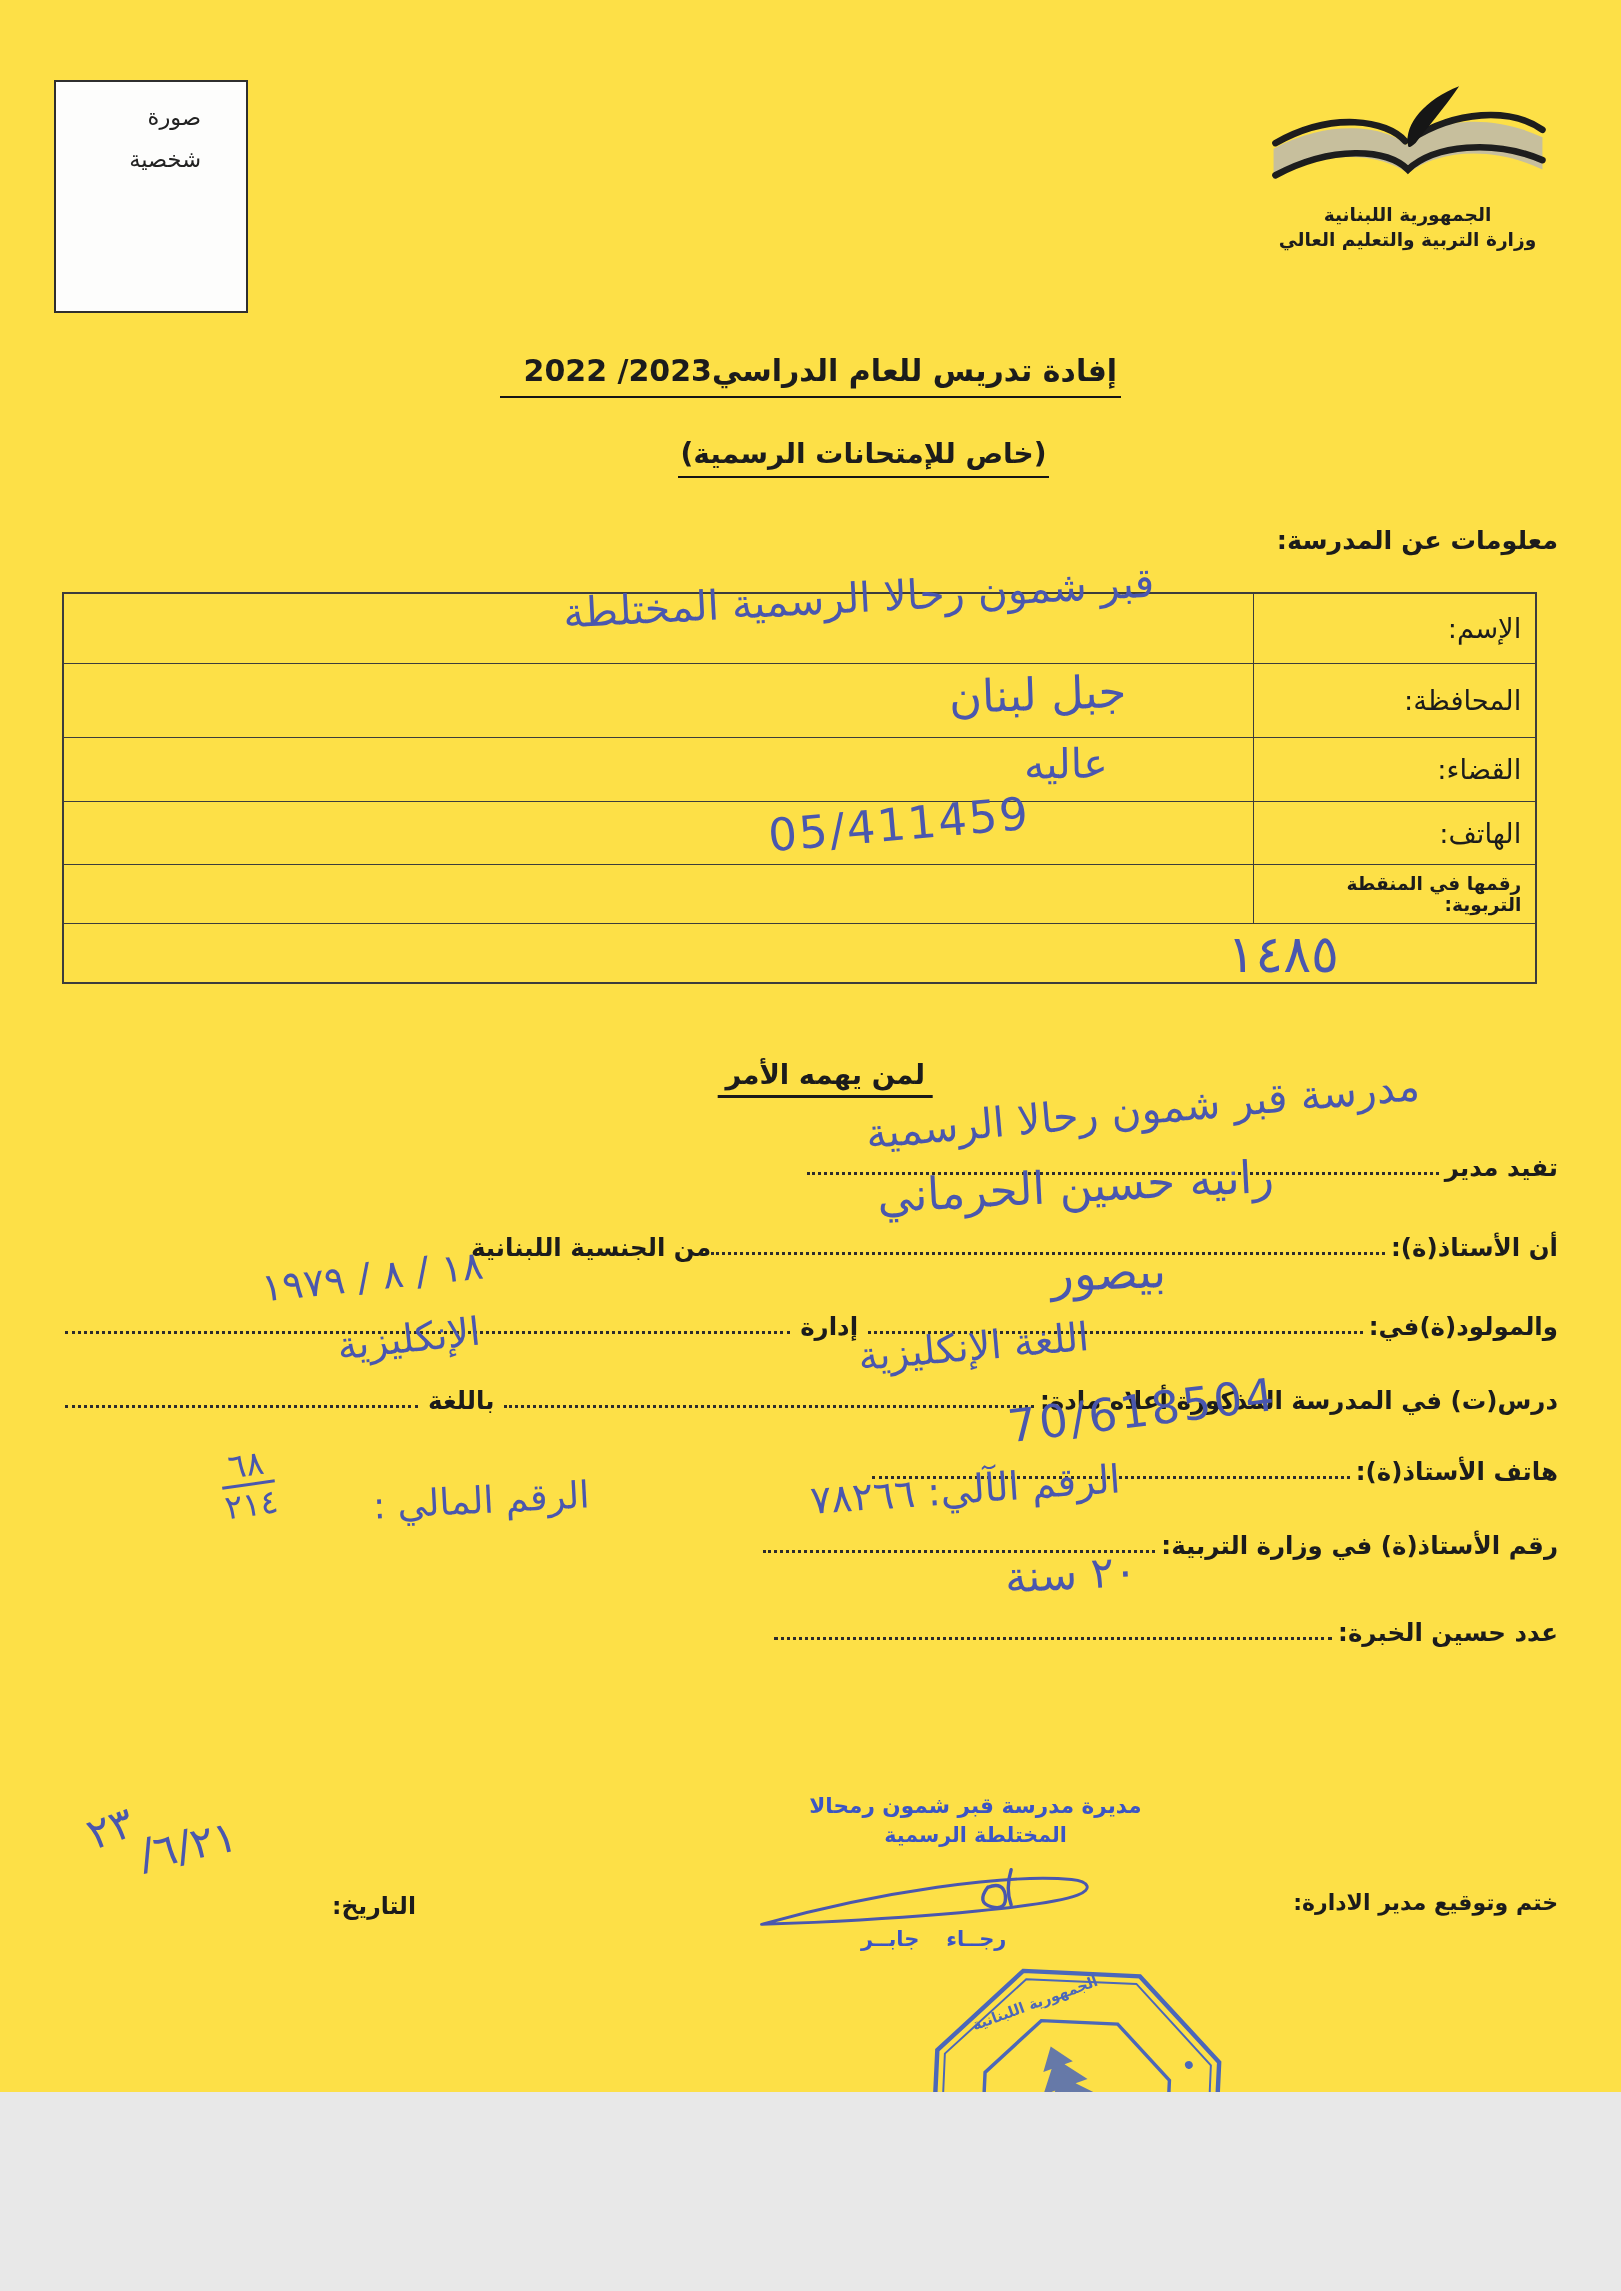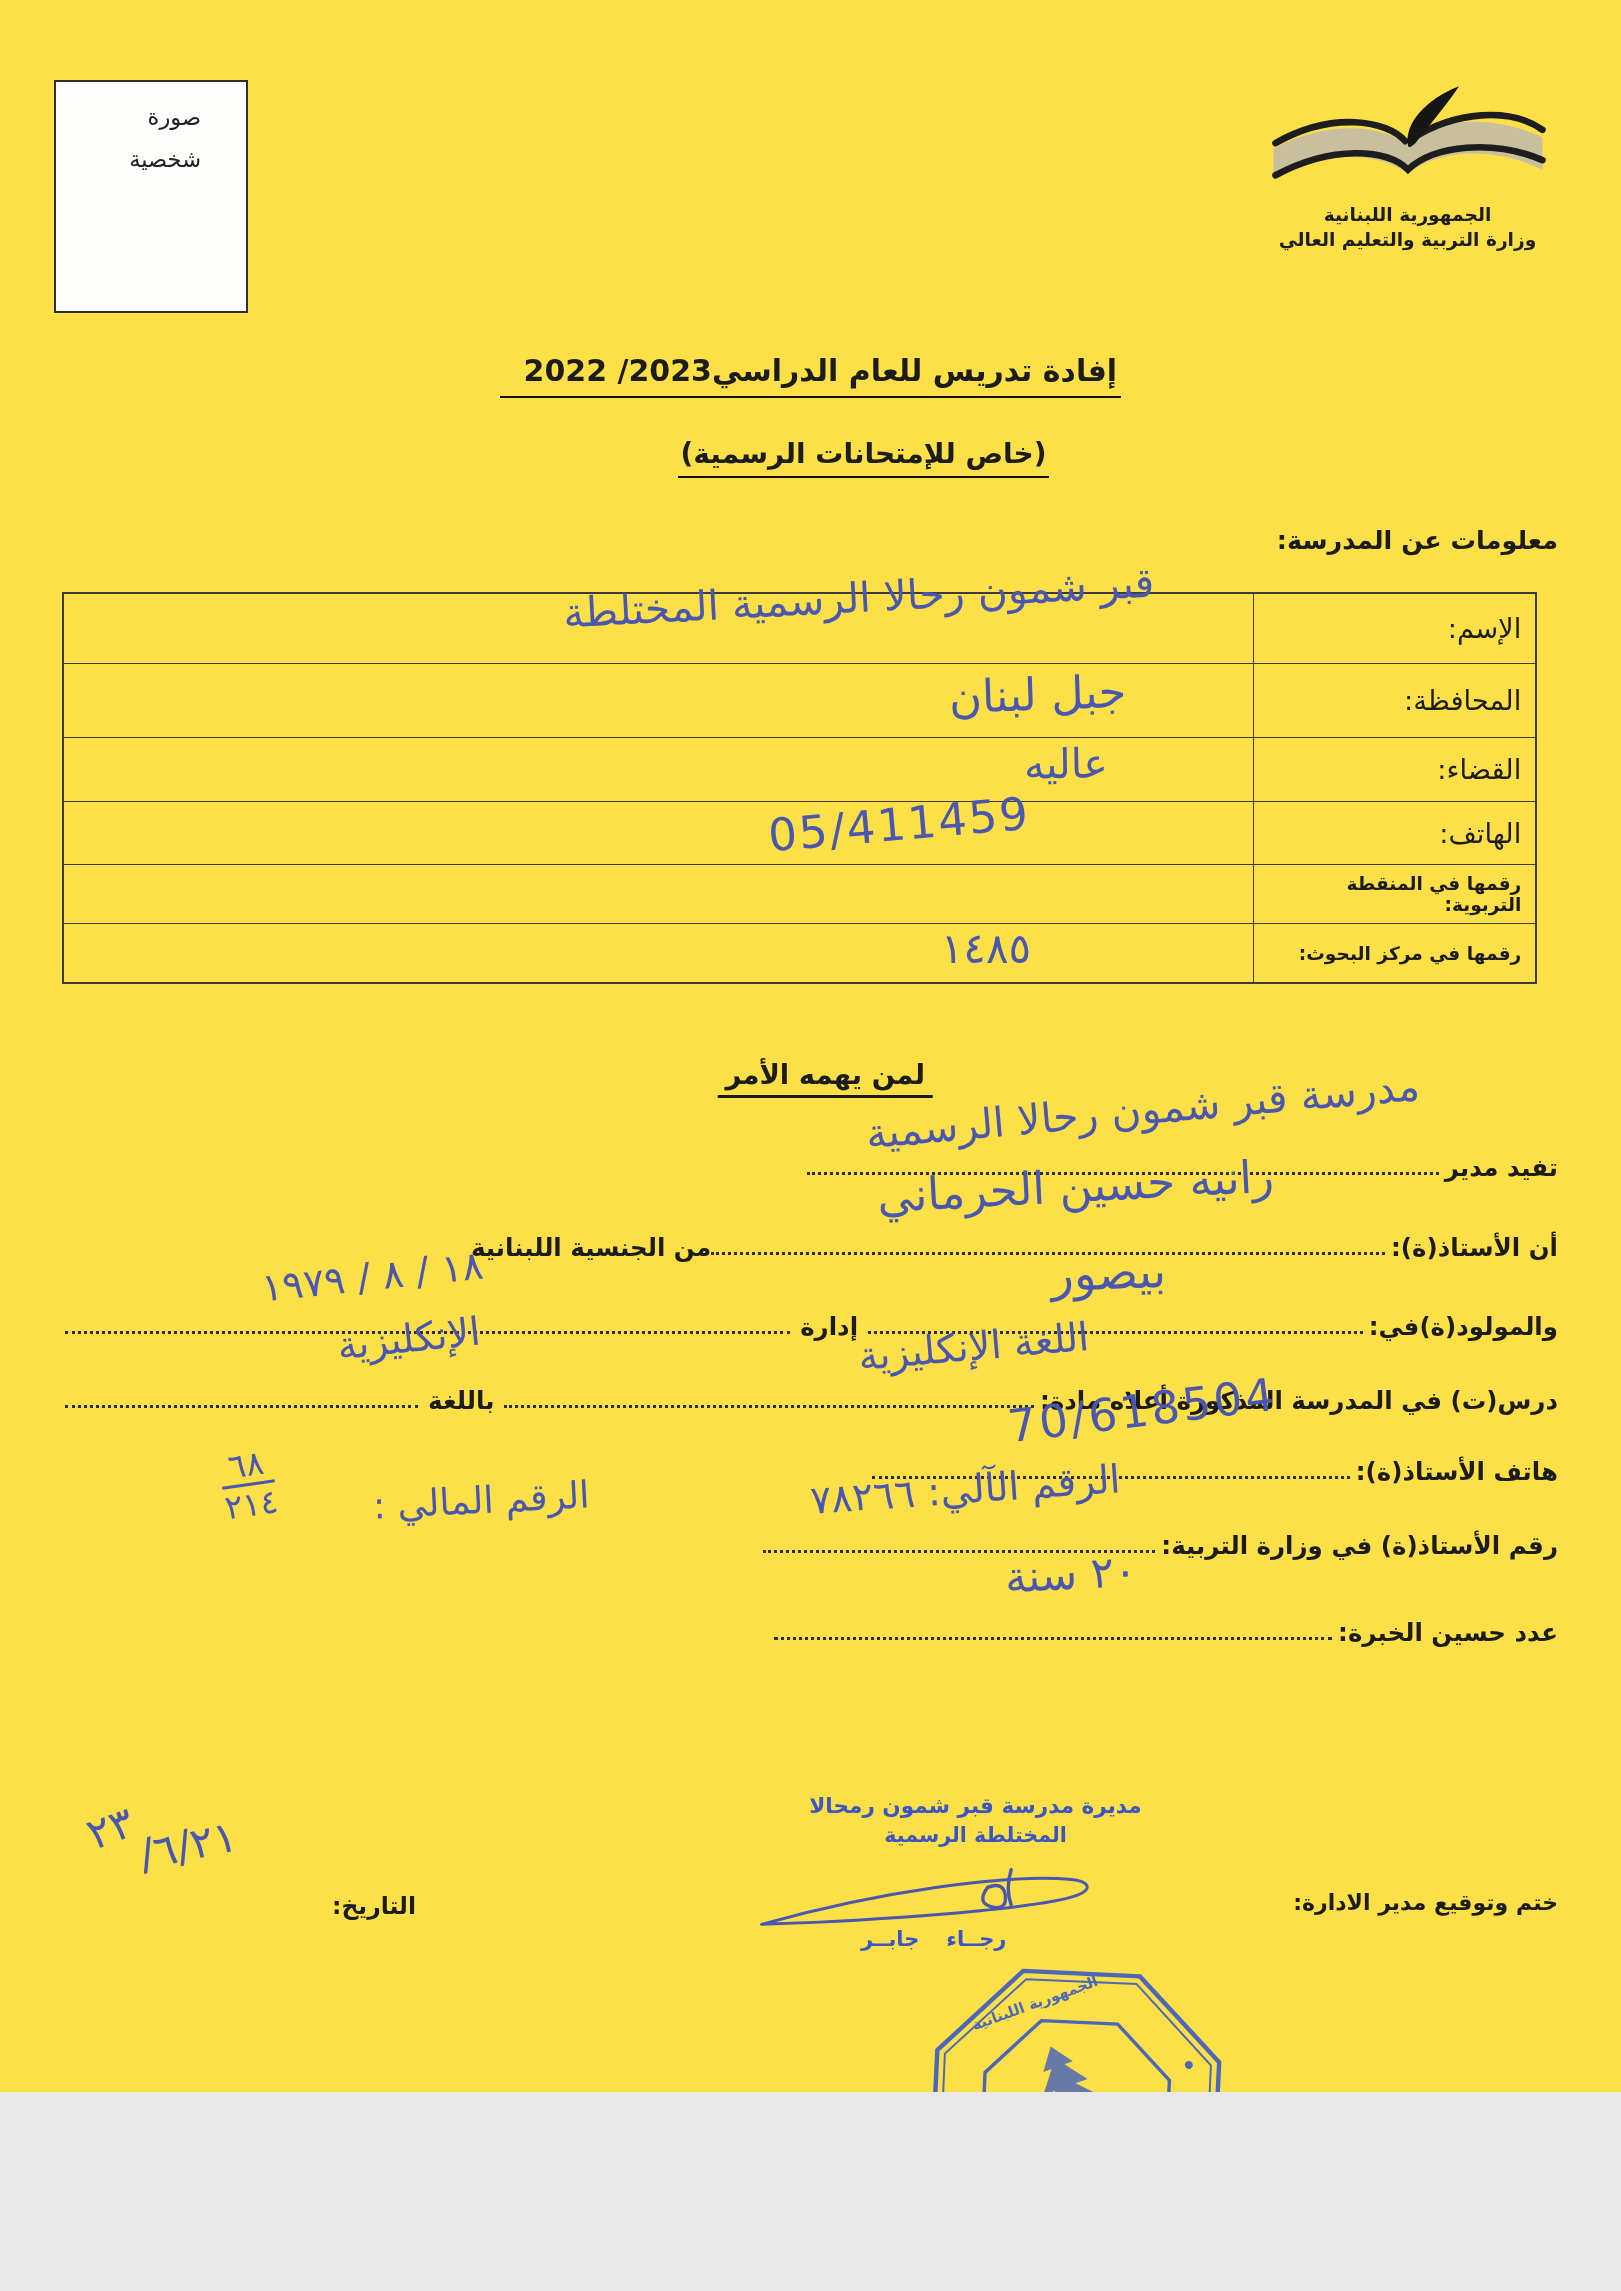--- a/index.html
+++ b/index.html
@@ -55,21 +55,21 @@
   .r1{height:69px}.r2{height:73px}.r3{height:63px}.r4{height:62px}.r5{height:58px}.r6{height:58px}
   
   .hw{
     position:absolute;color:#4a57ae;font-weight:400;white-space:nowrap;
     font-family:"DejaVu Sans",sans-serif;line-height:1;
   }
   .v1{right:98px;top:-15.7px;font-size:41px;transform:rotate(-3deg);}
   .v2{right:127px;top:7.8px;font-size:45px;transform:rotate(-2deg);}
   .v3{right:145px;top:5.9px;font-size:41px;transform:rotate(-1deg);}
   .v4{right:223px;top:0px;font-size:45px;transform:rotate(-5deg);direction:ltr;letter-spacing:2px;}
-  .v6{right:222px;top:3.9px;font-size:42px;letter-spacing:3.9px;}
+  .v6{right:196px;top:3.9px;font-size:52px;letter-spacing:3.9px;}
   
   .letter-heading-wrap{position:absolute;top:1059px;left:0;width:100%;text-align:center;}
   .letter-heading{
     display:inline-block;font-size:27.4px;font-weight:700;
     border-bottom:3.4px solid #1a1a1a;padding:0 7.8px 4.9px 7.8px;transform:translateX(14.7px);
   }
   .fline{
     position:absolute;direction:rtl;display:flex;align-items:flex-end;
     font-size:24.5px;font-weight:600;height:47px;white-space:nowrap;
   }
@@ -177,21 +177,20 @@
       <div class="scell-label">الهاتف:</div>
       <div class="scell-value">
         <span class="hw v4">05/411459</span>
       </div>
     </div>
     <div class="srow r5 small">
       <div class="scell-label">رقمها في المنقطة التربوية:</div>
       <div class="scell-value"></div>
     </div>
     <div class="srow r6 small">
-      <div class="scell-label">رقمها في مركز البحوث:</div>
       <div class="scell-value">
         <span class="hw v6">١٤٨٥</span>
       </div>
     </div>
   </div>
 
   <div class="letter-heading-wrap">
     <span class="letter-heading">لمن يهمه الأمر</span>
   </div>
 

